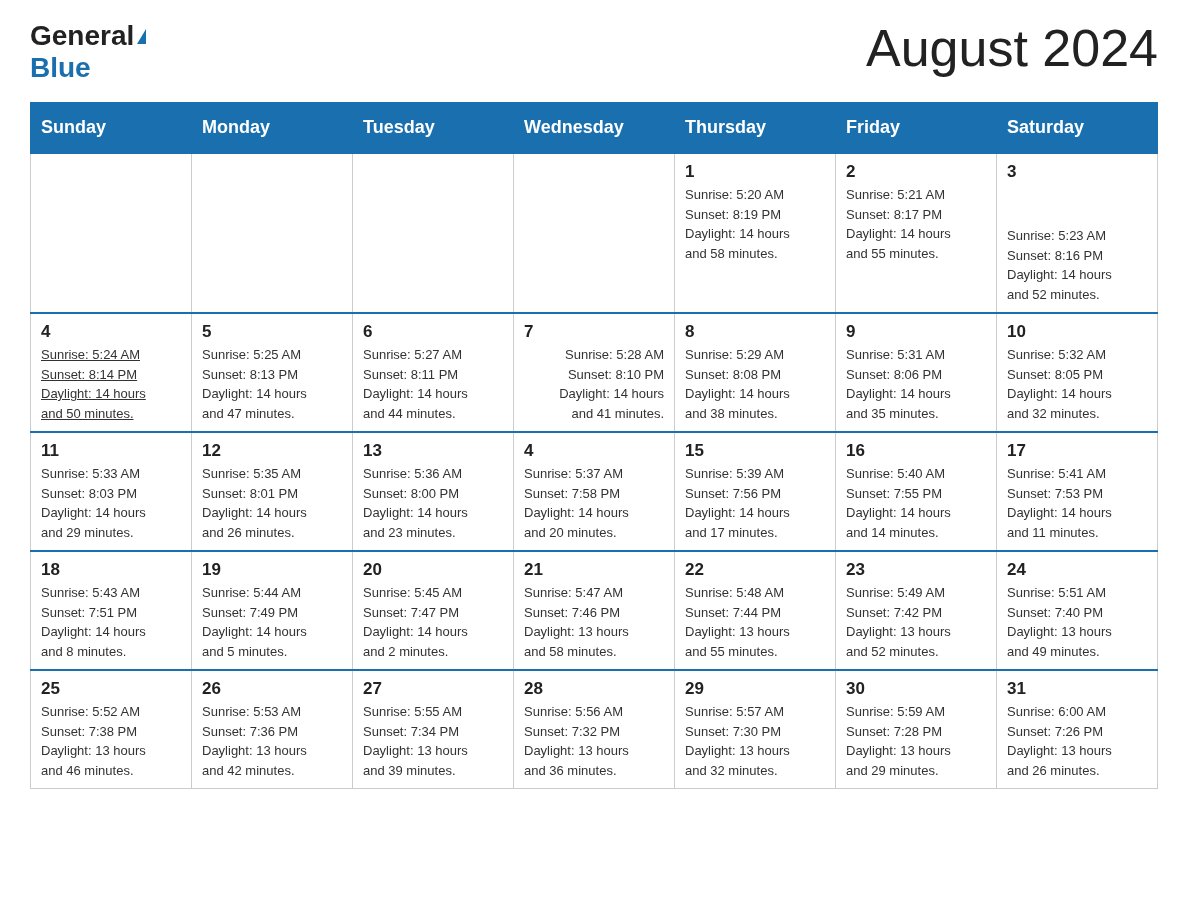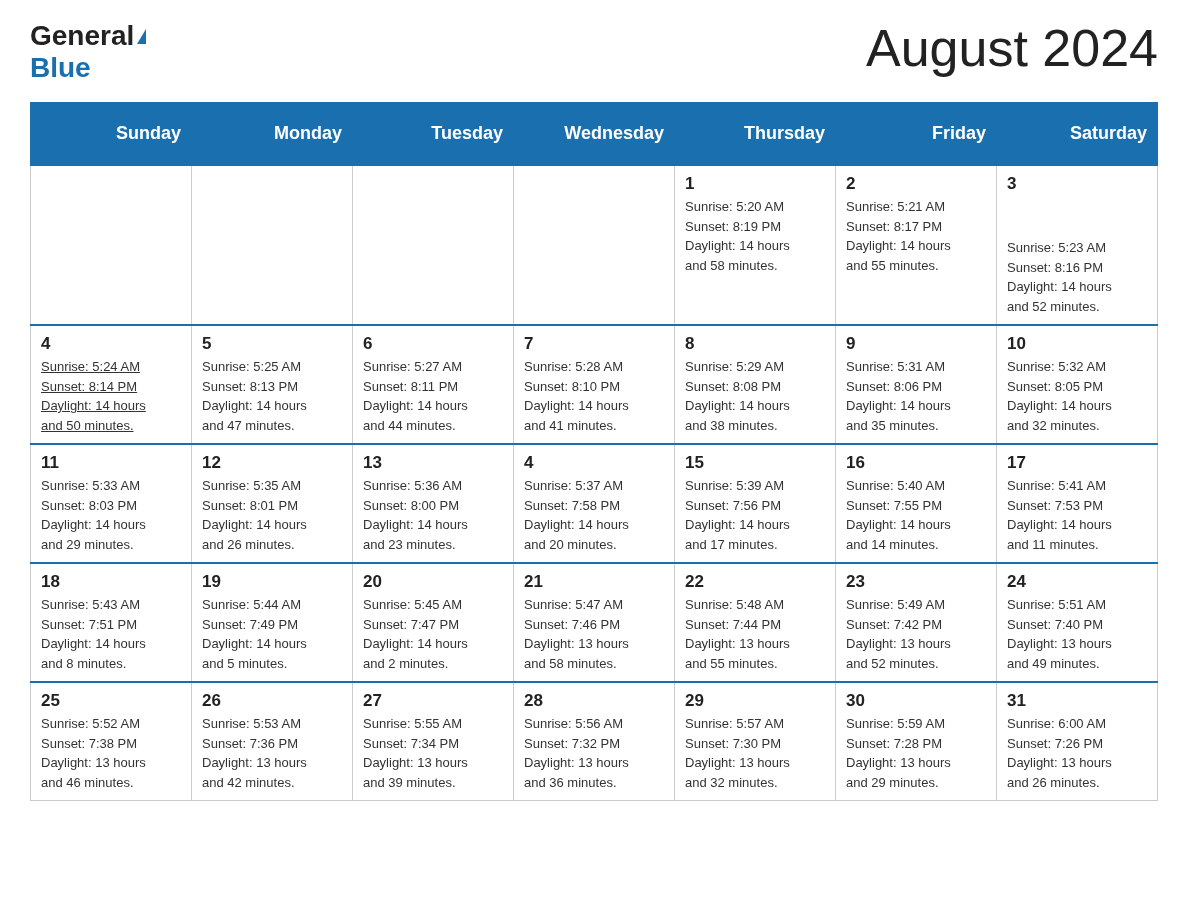--- a/index.html
+++ b/index.html
@@ -42,22 +42,22 @@
     }
     .calendar {
       width: 100%;
       border-collapse: collapse;
     }
     .calendar th {
       background: #1a6faf;
       color: #fff;
       font-size: 18px;
       font-weight: bold;
-      padding: 20px 10px;
-      text-align: right;
+      padding: 14px 10px;
+      text-align: left;
       border: 1px solid #1a6faf;
     }
     .calendar td {
       vertical-align: top;
       padding: 8px 10px;
       border: 1px solid #ccc;
       width: calc(100% / 7);
       font-size: 13.5px;
       color: #222;
       min-height: 90px;
@@ -158,21 +158,21 @@
         </td>
         <td>
           <span class="day-number">6</span>
           <div class="day-info" style="white-space: pre-line;">Sunrise: 5:27 AM
 Sunset: 8:11 PM
 Daylight: 14 hours
 and 44 minutes.</div>
         </td>
         <td>
           <span class="day-number">7</span>
-          <div class="day-info" style="white-space: pre-line;">Sunrise: 5:28 AM
+          <div class="day-info" style="white-space: pre-line; text-align: right;">Sunrise: 5:28 AM
 Sunset: 8:10 PM
 Daylight: 14 hours
 and 41 minutes.</div>
         </td>
         <td>
           <span class="day-number">8</span>
           <div class="day-info" style="white-space: pre-line;">Sunrise: 5:29 AM
 Sunset: 8:08 PM
 Daylight: 14 hours
 and 38 minutes.</div>

